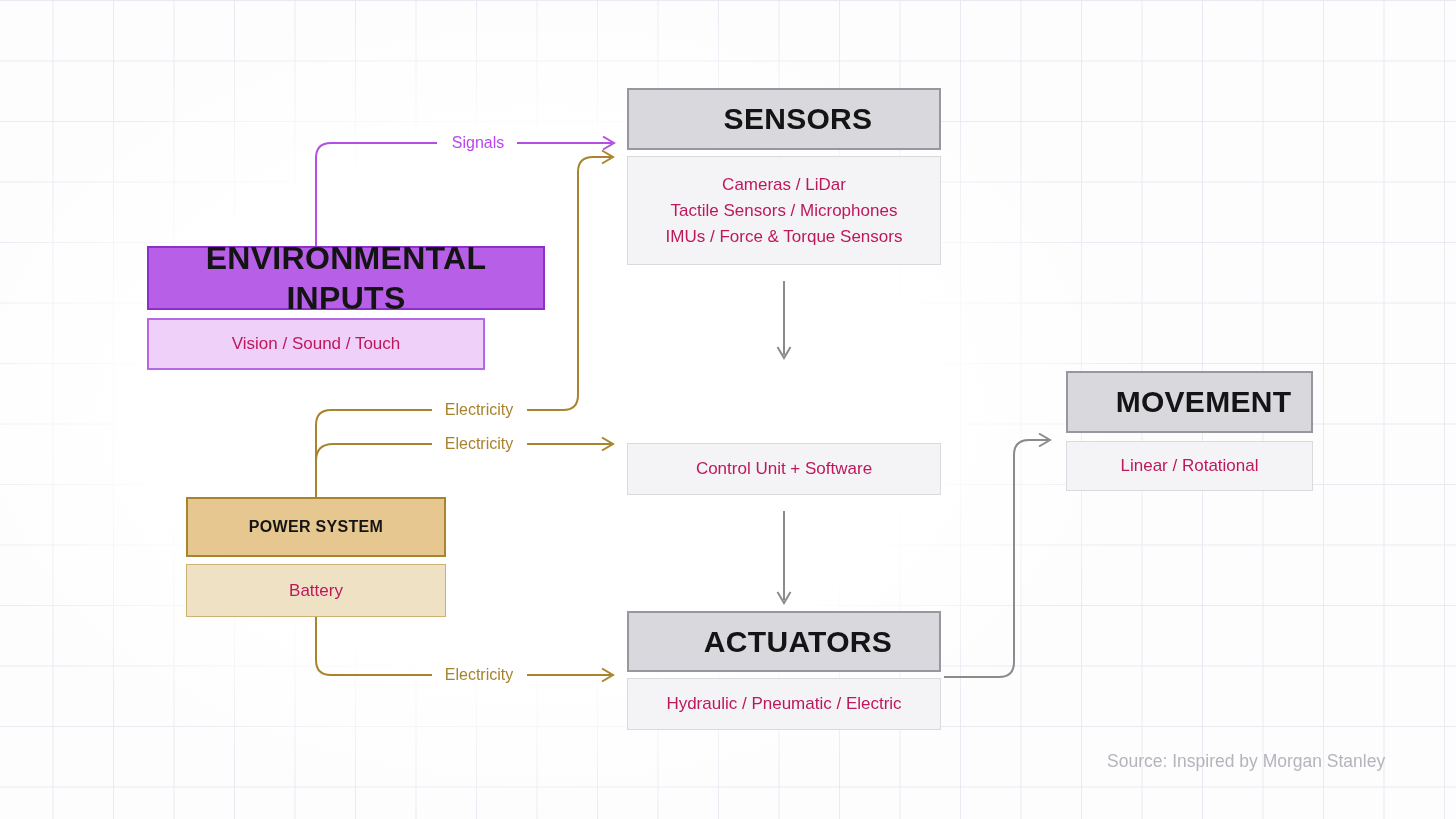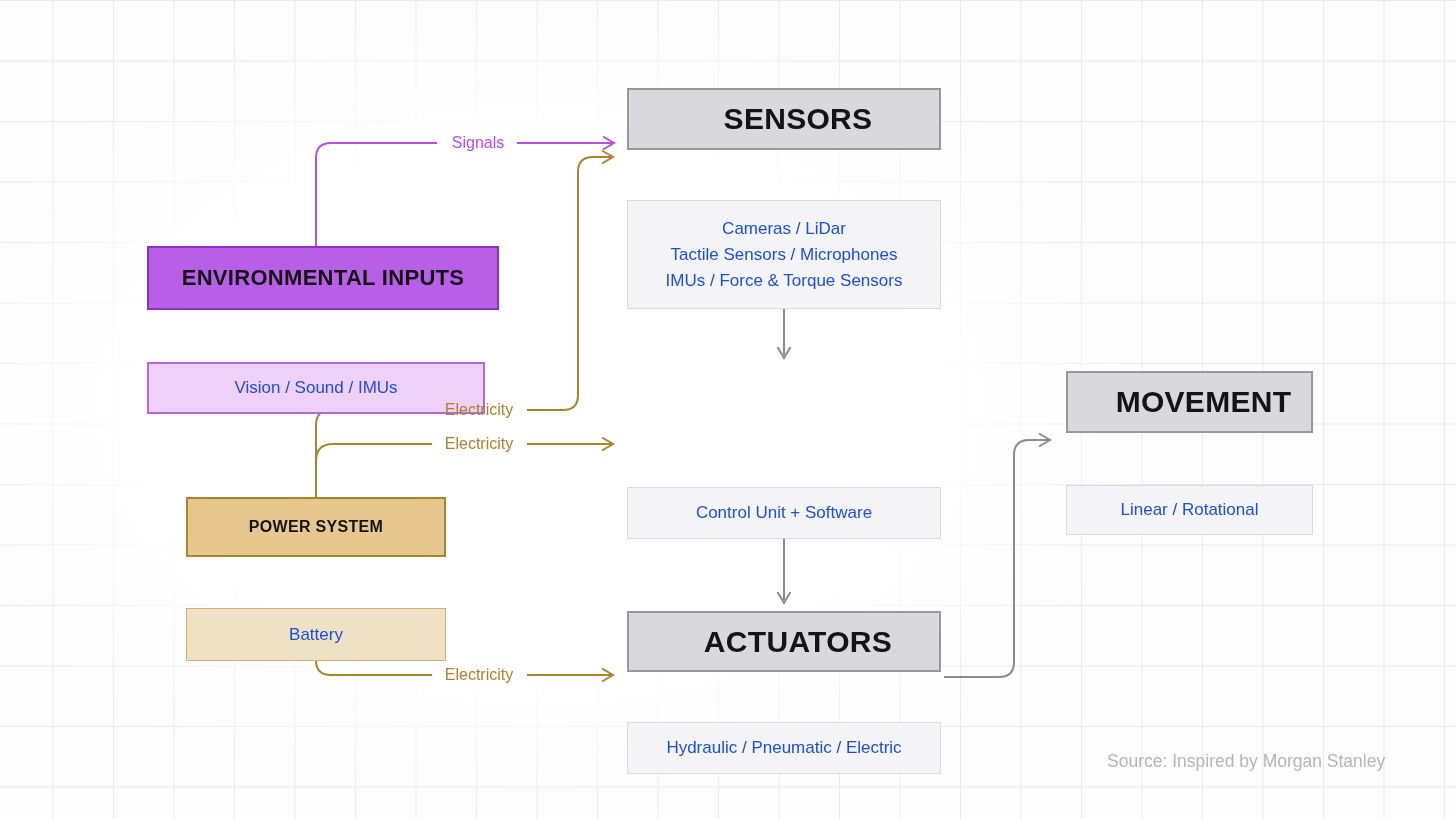--- a/index.html
+++ b/index.html
@@ -19,21 +19,21 @@
       rgba(255,255,255,1) 0%, rgba(255,255,255,1) 62%, rgba(255,255,255,0) 100%);
     pointer-events:none;
   }
   svg.connectors{position:absolute;left:0;top:0;}
   .node{
     position:absolute;box-sizing:border-box;
     display:flex;align-items:center;justify-content:center;
     text-align:center;line-height:1.25;
   }
   .hdr{font-weight:bold;color:#141414;letter-spacing:0.3px;}
-  .bdy{color:#1d4ed8;margin-top:44px;}
+  .bdy{color:#be185d;}
   .gray-hdr{background:#d8d8dd;border:2px solid #97979f;padding-left:28px;}
   .gray-bdy{background:#f4f4f6;border:1px solid #dadade;}
   .purple-hdr{background:#b85fe8;border:2px solid #8b30ca;}
   .purple-bdy{background:#eed0f9;border:2px solid #b468e2;}
   .gold-hdr{background:#e5c78f;border:2px solid #aa832d;}
   .gold-bdy{background:#efe1c3;border:1px solid #cdb173;}
   .edge-label{
     position:absolute;transform:translate(-50%,-50%);
     font-size:16px;white-space:nowrap;
   }
@@ -95,22 +95,22 @@
 
   <div class="node hdr gray-hdr" style="left:627px;top:88px;width:314px;height:62px;font-size:30px;">SENSORS</div>
   <div class="node bdy gray-bdy" style="left:627px;top:156px;width:314px;height:109px;font-size:17px;">
     <div>
       <div style="line-height:26px;">Cameras / LiDar</div>
       <div style="line-height:26px;">Tactile Sensors / Microphones</div>
       <div style="line-height:26px;">IMUs / Force &amp; Torque Sensors</div>
     </div>
   </div>
 
-  <div class="node hdr purple-hdr" style="left:147px;top:246px;width:352px;height:64px;font-size:22px;text-align:center;">ENVIRONMENTAL INPUTS</div>
-  <div class="node bdy purple-bdy" style="left:147px;top:318px;width:338px;height:52px;font-size:17px;">Vision / Sound / IMUs</div>
+  <div class="node hdr purple-hdr" style="left:147px;top:246px;width:398px;height:64px;font-size:32px;text-align:center;">ENVIRONMENTAL INPUTS</div>
+  <div class="node bdy purple-bdy" style="left:147px;top:318px;width:338px;height:52px;font-size:17px;">Vision / Sound / Touch</div>
 
   <div class="node bdy gray-bdy" style="left:627px;top:443px;width:314px;height:52px;font-size:17px;">Control Unit + Software</div>
 
   <div class="node hdr gray-hdr" style="left:1066px;top:371px;width:247px;height:62px;font-size:30px;">MOVEMENT</div>
   <div class="node bdy gray-bdy" style="left:1066px;top:441px;width:247px;height:50px;font-size:17px;">Linear / Rotational</div>
 
   <div class="node hdr gold-hdr" style="left:186px;top:497px;width:260px;height:60px;font-size:16px;">POWER SYSTEM</div>
   <div class="node bdy gold-bdy" style="left:186px;top:564px;width:260px;height:53px;font-size:17px;">Battery</div>
 
   <div class="node hdr gray-hdr" style="left:627px;top:611px;width:314px;height:61px;font-size:30px;">ACTUATORS</div>

